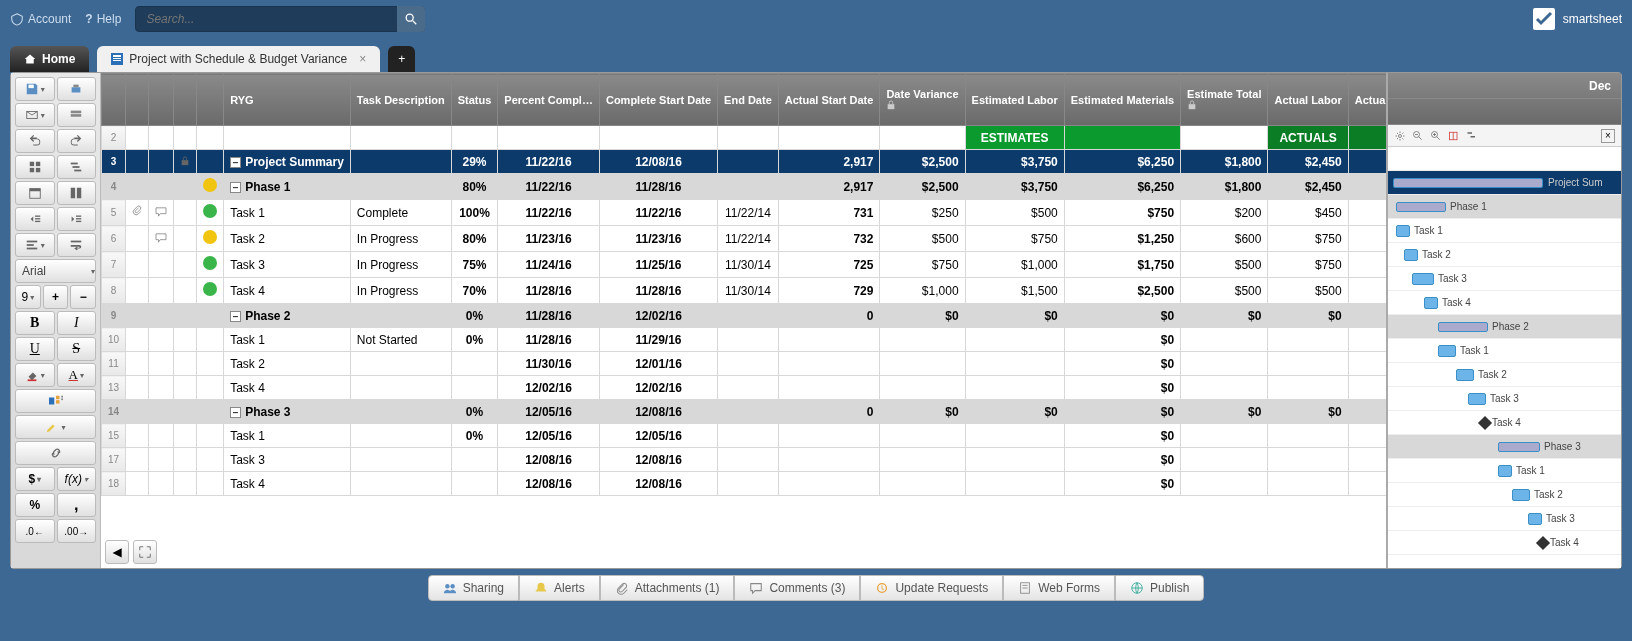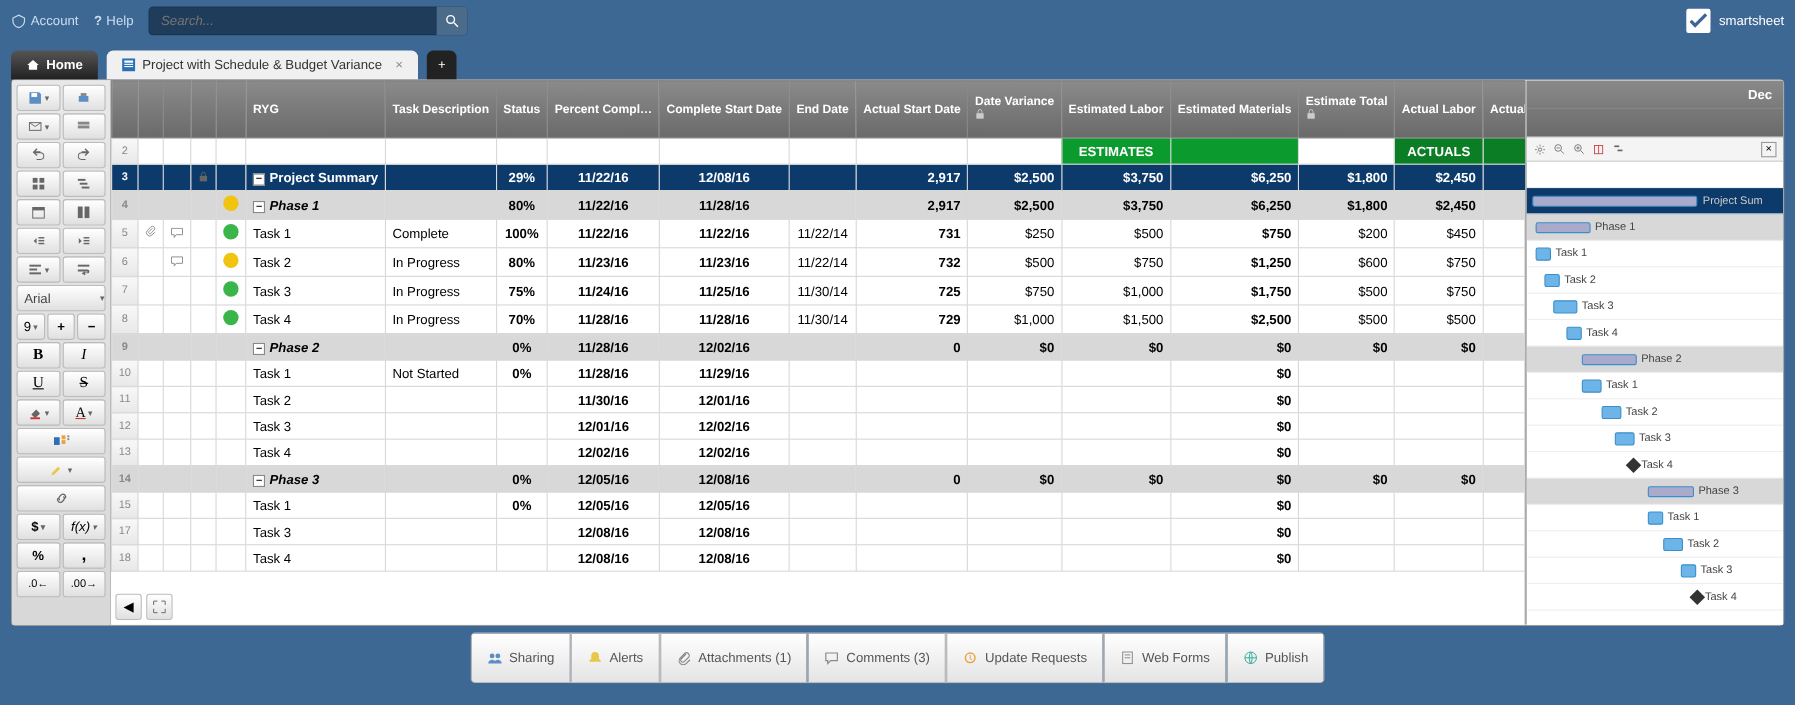--- a/index.html
+++ b/index.html
@@ -31,21 +31,21 @@
 .grid-wrap{flex:1;overflow:auto;position:relative;}
 table.grid{border-collapse:collapse;width:100%;}
 table.grid th,table.grid td{border:1px solid #d8d8d8;padding:4px 6px;height:24px;white-space:nowrap;}
 table.grid thead th{background:linear-gradient(#8a8a8a,#6a6a6a);color:#fff;font-weight:bold;text-align:left;font-size:11px;height:52px;vertical-align:middle;border-color:#888;}
 .rownum{width:30px;background:linear-gradient(#f8f8f8,#e8e8e8);text-align:center;color:#888;font-size:10px;border-color:#ccc;}
 .icell{width:20px;text-align:center;}
 .est-hdr{background:#0b9a2e;color:#fff;text-align:center;font-weight:bold;}
 .act-hdr{background:#0a7d25;color:#fff;text-align:center;font-weight:bold;}
 tr.summary td{background:#0b3a6b;color:#fff;font-weight:bold;}
 tr.phase td{background:#d8d8d8;font-weight:bold;}
-.indent1{padding-left:20px;font-style:italic;}
+.indent1{padding-left:20px;}
 .indent2{padding-left:44px;}
 .rt{text-align:right;}
 .ct{text-align:center;}
 .ball{display:inline-block;width:14px;height:14px;border-radius:50%;}
 .ball.g{background:#3ab54a;}
 .ball.y{background:#f1c40f;}
 .toggle{display:inline-block;width:11px;height:11px;border:1px solid #888;text-align:center;line-height:9px;font-size:10px;margin-right:4px;background:#fff;color:#333;}
 .gantt{width:235px;border-left:2px solid #aaa;background:#fff;display:flex;flex-direction:column;}
 .gantt-hdr{background:linear-gradient(#8a8a8a,#6a6a6a);color:#fff;height:52px;display:flex;border-bottom:1px solid #888;}
 .gantt-hdr .top{height:26px;border-bottom:1px solid #888;display:flex;align-items:center;justify-content:flex-end;padding-right:10px;font-weight:bold;width:100%;}
@@ -56,21 +56,21 @@
 .gantt-tools svg{width:12px;height:12px;fill:#666;}
 .gantt-body{flex:1;position:relative;}
 .grow{height:24px;border-bottom:1px solid #eee;position:relative;display:flex;align-items:center;}
 .grow.phase{background:#d8d8d8;}
 .grow.summary{background:#0b3a6b;}
 .gbar{position:absolute;height:12px;background:#6db4e8;border:1px solid #3a8fc9;border-radius:2px;}
 .gbar.sum{background:#aac;height:10px;}
 .glabel{position:absolute;font-size:10px;color:#444;white-space:nowrap;}
 .gd{position:absolute;width:10px;height:10px;background:#333;transform:rotate(45deg);}
 .bottombar{display:flex;justify-content:center;gap:0;padding:6px 0;}
-.bbtn{background:linear-gradient(#fff,#e4e4e4);border:1px solid #bbb;padding:15px 14px;display:flex;align-items:center;gap:6px;cursor:pointer;color:#555;font-size:12px;}
+.bbtn{background:linear-gradient(#fff,#e4e4e4);border:1px solid #bbb;padding:5px 14px;display:flex;align-items:center;gap:6px;cursor:pointer;color:#555;font-size:12px;}
 .bbtn:first-child{border-radius:4px 0 0 4px;}
 .bbtn:last-child{border-radius:0 4px 4px 0;}
 .bbtn svg{width:14px;height:14px;}
 .lock-sm{width:10px;height:10px;fill:#888;}
 .footer-ctrl{position:absolute;bottom:4px;left:4px;display:flex;gap:4px;}
 .footer-ctrl .toolbtn{width:24px;flex:none;}
 .grid-scroll{position:relative;}
 </style>
 </head>
 <body>
@@ -543,40 +543,20 @@
               <td class="ct"></td>
               <td class="rt"><b></b></td>
               <td class="rt"></td>
               <td class="rt"></td>
               <td class="rt"><b>$0</b></td>
               <td class="rt"></td>
               <td class="rt"></td>
               <td class="rt"></td>
             </tr>
             <tr>
-              <td class="rownum">12</td>
-              <td class="icell"></td>
-              <td class="icell"></td>
-              <td class="icell"></td>
-              <td class="ct"></td>
-              <td class="indent2">Task 3</td>
-              <td></td>
-              <td class="ct"><b></b></td>
-              <td class="ct"><b>12/01/16</b></td>
-              <td class="ct"><b>12/02/16</b></td>
-              <td class="ct"></td>
-              <td class="rt"><b></b></td>
-              <td class="rt"></td>
-              <td class="rt"></td>
-              <td class="rt"><b>$0</b></td>
-              <td class="rt"></td>
-              <td class="rt"></td>
-              <td class="rt"></td>
-            </tr>
-            <tr>
               <td class="rownum">13</td>
               <td class="icell"></td>
               <td class="icell"></td>
               <td class="icell"></td>
               <td class="ct"></td>
               <td class="indent2">Task 4</td>
               <td></td>
               <td class="ct"><b></b></td>
               <td class="ct"><b>12/02/16</b></td>
               <td class="ct"><b>12/02/16</b></td>

